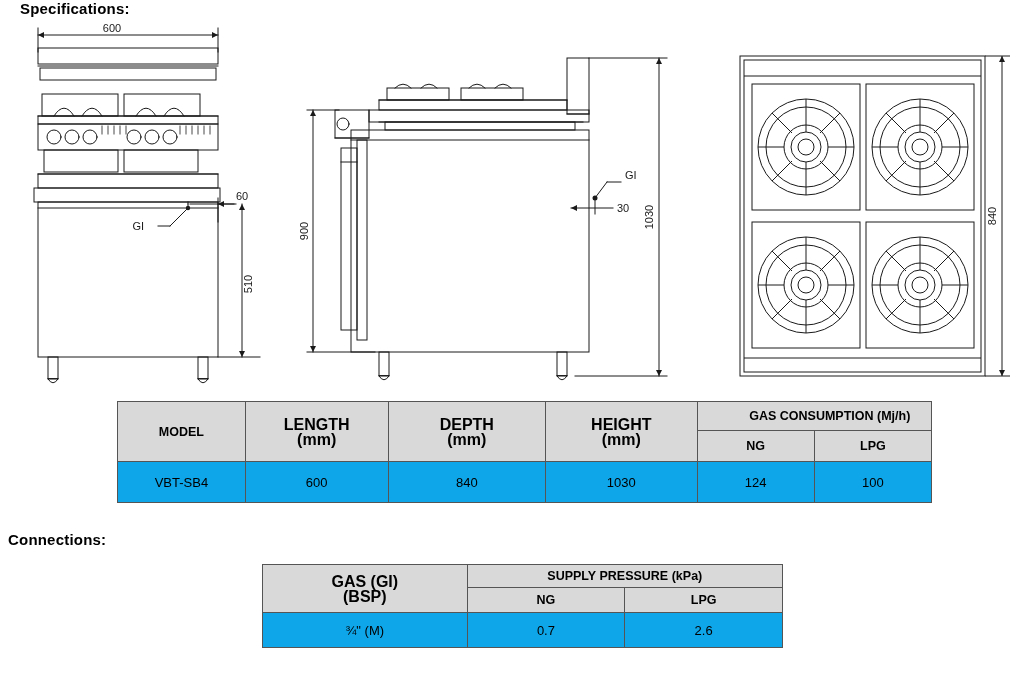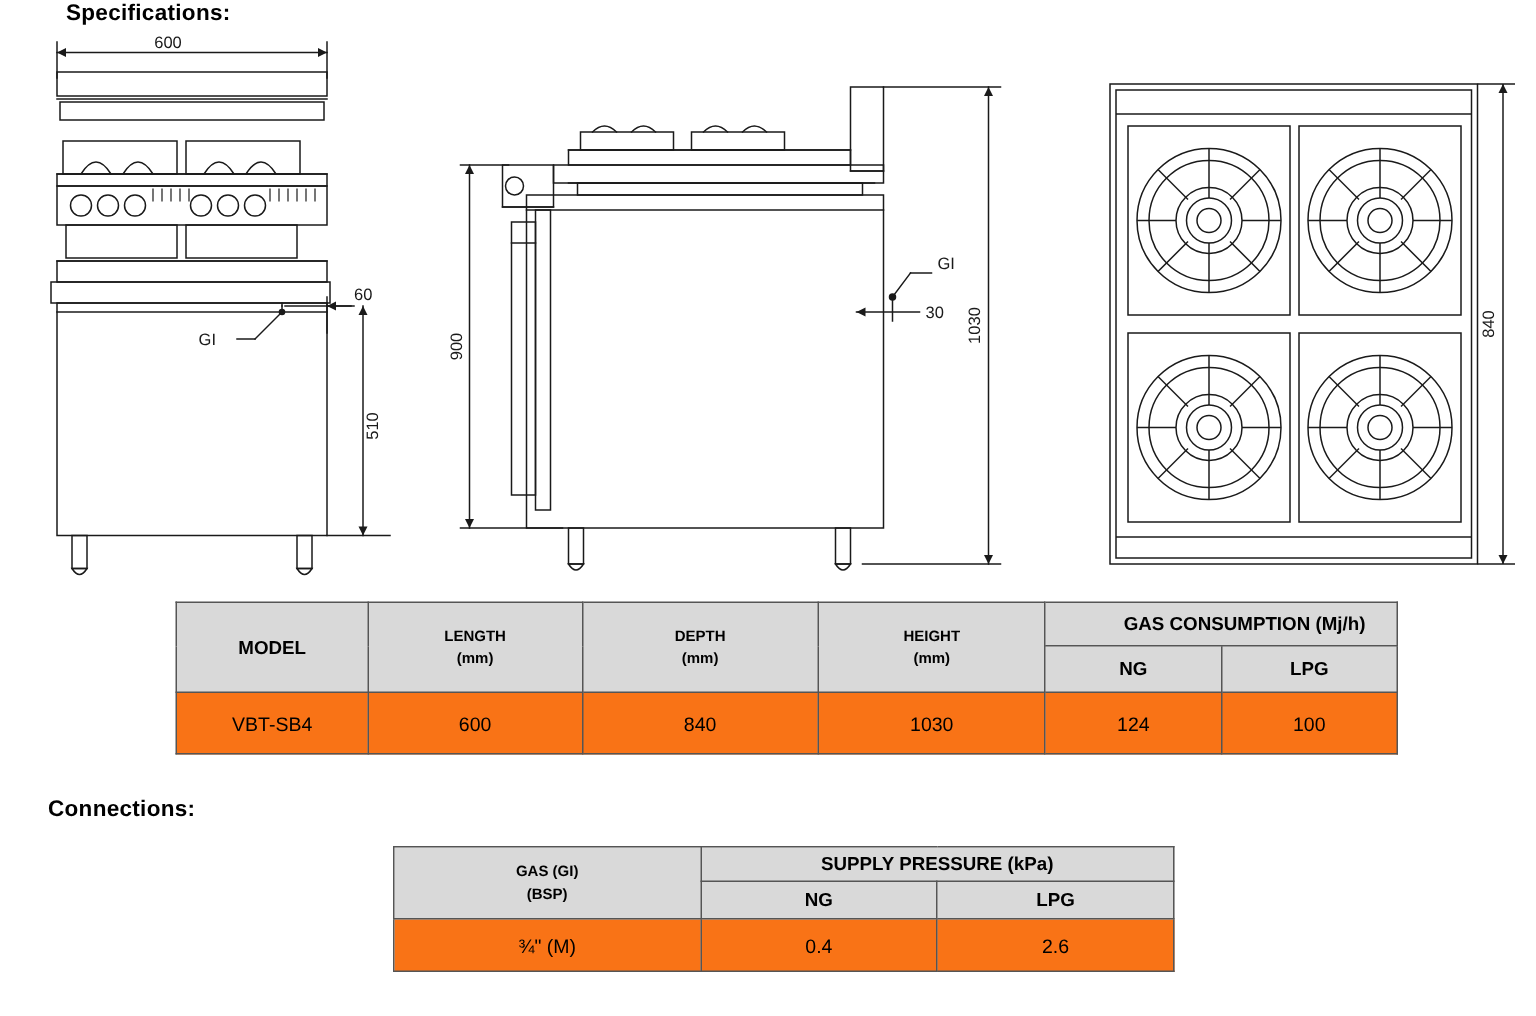--- a/index.html
+++ b/index.html
@@ -18,21 +18,20 @@
   .page {
     position: relative;
     width: 1024px;
     height: 677px;
   }
   .section-title {
     position: absolute;
     font-size: 15px;
     font-weight: bold;
     letter-spacing: 0.2px;
-    margin-left: 24px;
   }
   #spec-title { left: 20px; top: 0px; }
   #conn-title { left: 8px; top: 531px; }
 
   
   .drawing {
     position: absolute;
   }
   .drawing svg { display: block; }
 
@@ -47,21 +46,21 @@
     text-align: center;
     vertical-align: middle;
     padding: 0;
   }
   .tbl th {
     background: #d9d9d9;
     font-weight: bold;
     font-size: 12.5px;
   }
   .tbl td {
-    background: #f97316;
+    background: #0ea5e9;
     font-weight: normal;
   }
   #spec-table {
     left: 117px;
     top: 401px;
     width: 815px;
   }
   #spec-table th.h-model { width: 128px; height: 58px; margin-top: 46px; }
   #spec-table th.h-length { width: 143px; }
   #spec-table th.h-depth { width: 158px; }
@@ -75,21 +74,21 @@
     left: 262px;
     top: 564px;
     width: 521px;
   }
   #conn-table th.c-gas { width: 204px; height: 46px; }
   #conn-table th.c-press { height: 22px; }
   #conn-table th.c-ng { width: 157px; height: 24px; }
   #conn-table th.c-lpg { width: 157px; height: 24px; }
   #conn-table td { height: 34px; font-size: 13px; }
 
-  .sub { font-size: 10px; font-weight: bold; display:block; line-height: 15px;}
+  .sub { font-size: 16px; font-weight: bold; display:block; line-height: 15px;}
 
   
 </style>
 </head>
 <body>
 
 <div class="page">
 
   <div class="section-title" id="spec-title">Specifications:</div>
 
@@ -378,19 +377,19 @@
         <th class="c-press" colspan="2">SUPPLY PRESSURE (kPa)</th>
       </tr>
       <tr>
         <th class="c-ng">NG</th>
         <th class="c-lpg">LPG</th>
       </tr>
     </thead>
     <tbody>
       <tr>
         <td>¾" (M)</td>
-        <td>0.4</td>
+        <td>0.7</td>
         <td>2.6</td>
       </tr>
     </tbody>
   </table>
 
 </div>
 
 </body></html>

